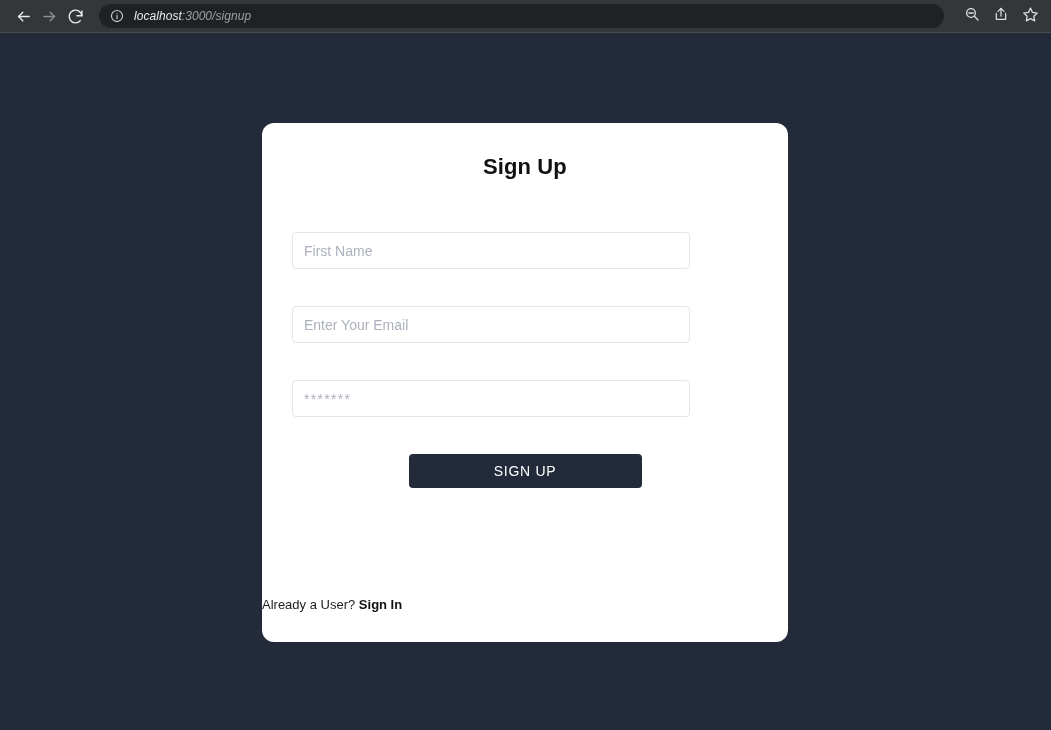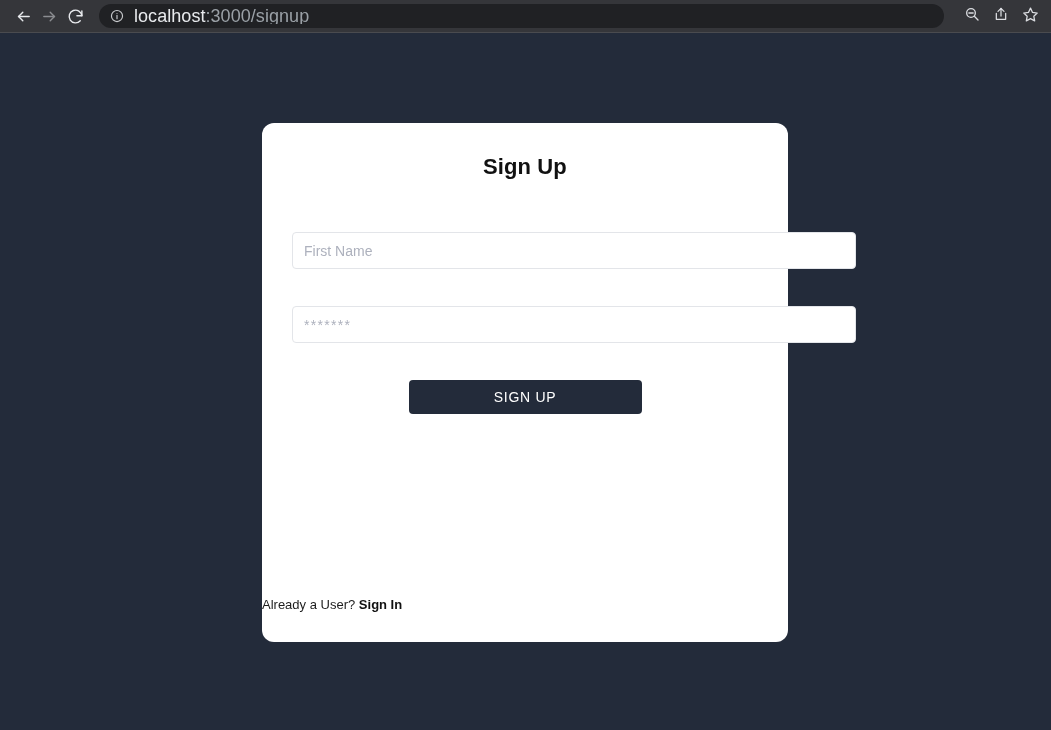--- a/index.html
+++ b/index.html
@@ -54,25 +54,26 @@
   #site-info-icon {
     flex: none;
     width: 16px;
     height: 16px;
     margin-right: 9px;
     display: flex;
     align-items: center;
     justify-content: center;
   }
   #url-text {
-    font-size: 18px;
+    font-size: 12px;
     line-height: 16px;
     letter-spacing: 0.05px;
     white-space: nowrap;
     overflow: hidden;
+    font-style: italic;
   }
   #url-host { color: #e8eaed; }
   #url-path { color: #9aa0a6; }
 
   #chrome-actions {
     margin-left: auto;
     display: flex;
     align-items: center;
     gap: 3px;
   }
@@ -119,21 +120,21 @@
   }
 
   #signup-form {
     position: absolute;
     left: 30px;
     top: 109px;
     width: 466px;
   }
 
   .form-field {
-    width: 564px;
+    width: 398px;
     height: 37px;
     box-sizing: border-box;
     border: 1px solid #e3e5e9;
     border-radius: 4px;
     background: #ffffff;
     padding: 0 11px;
     font-family: "Liberation Sans", sans-serif;
     font-size: 14px;
     color: #343a46;
     outline: none;
@@ -262,20 +263,21 @@
 
   <div id="signup-card">
 
     <h1 id="card-title">Sign Up</h1>
 
     <div id="signup-form">
 
       <input class="form-field" type="text" placeholder="First Name" style="">
 
 
+      <input class="form-field" type="text" placeholder="Enter Your Email" style="">
 
       <input class="form-field" id="password-field" type="text" placeholder="*******" style="">
 
       <button id="signup-submit" type="button">SIGN UP</button>
     </div>
 
     <div id="card-footer"><span>Already a User?</span>
       <a id="signin-link" href="#">Sign In</a>
     </div>
 

